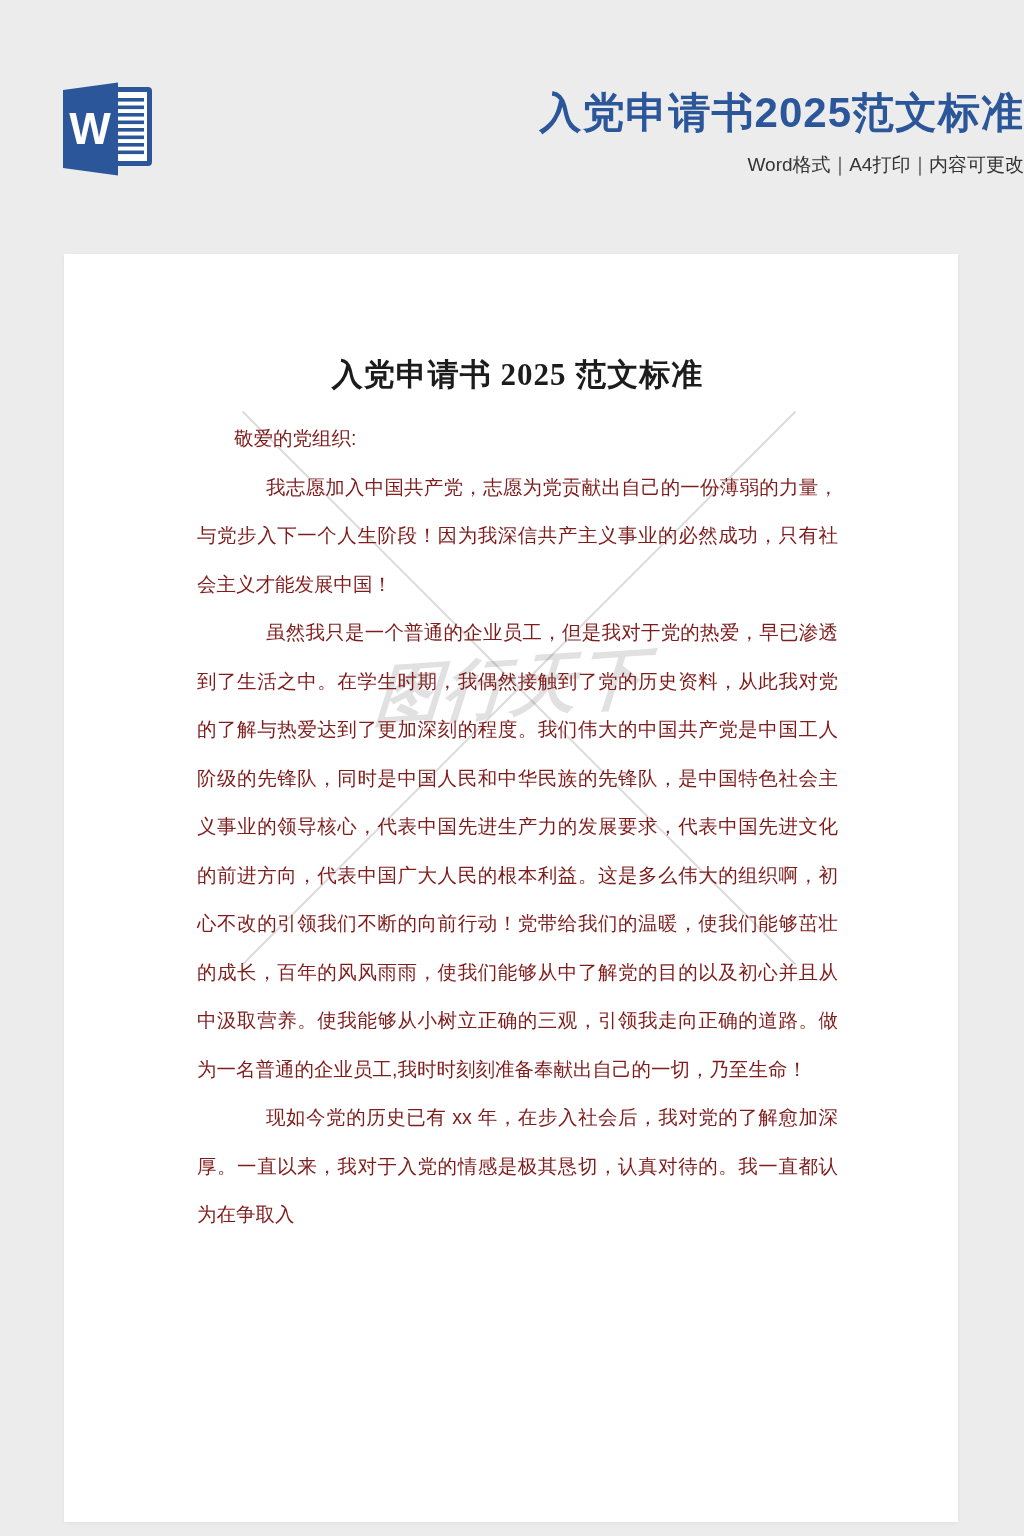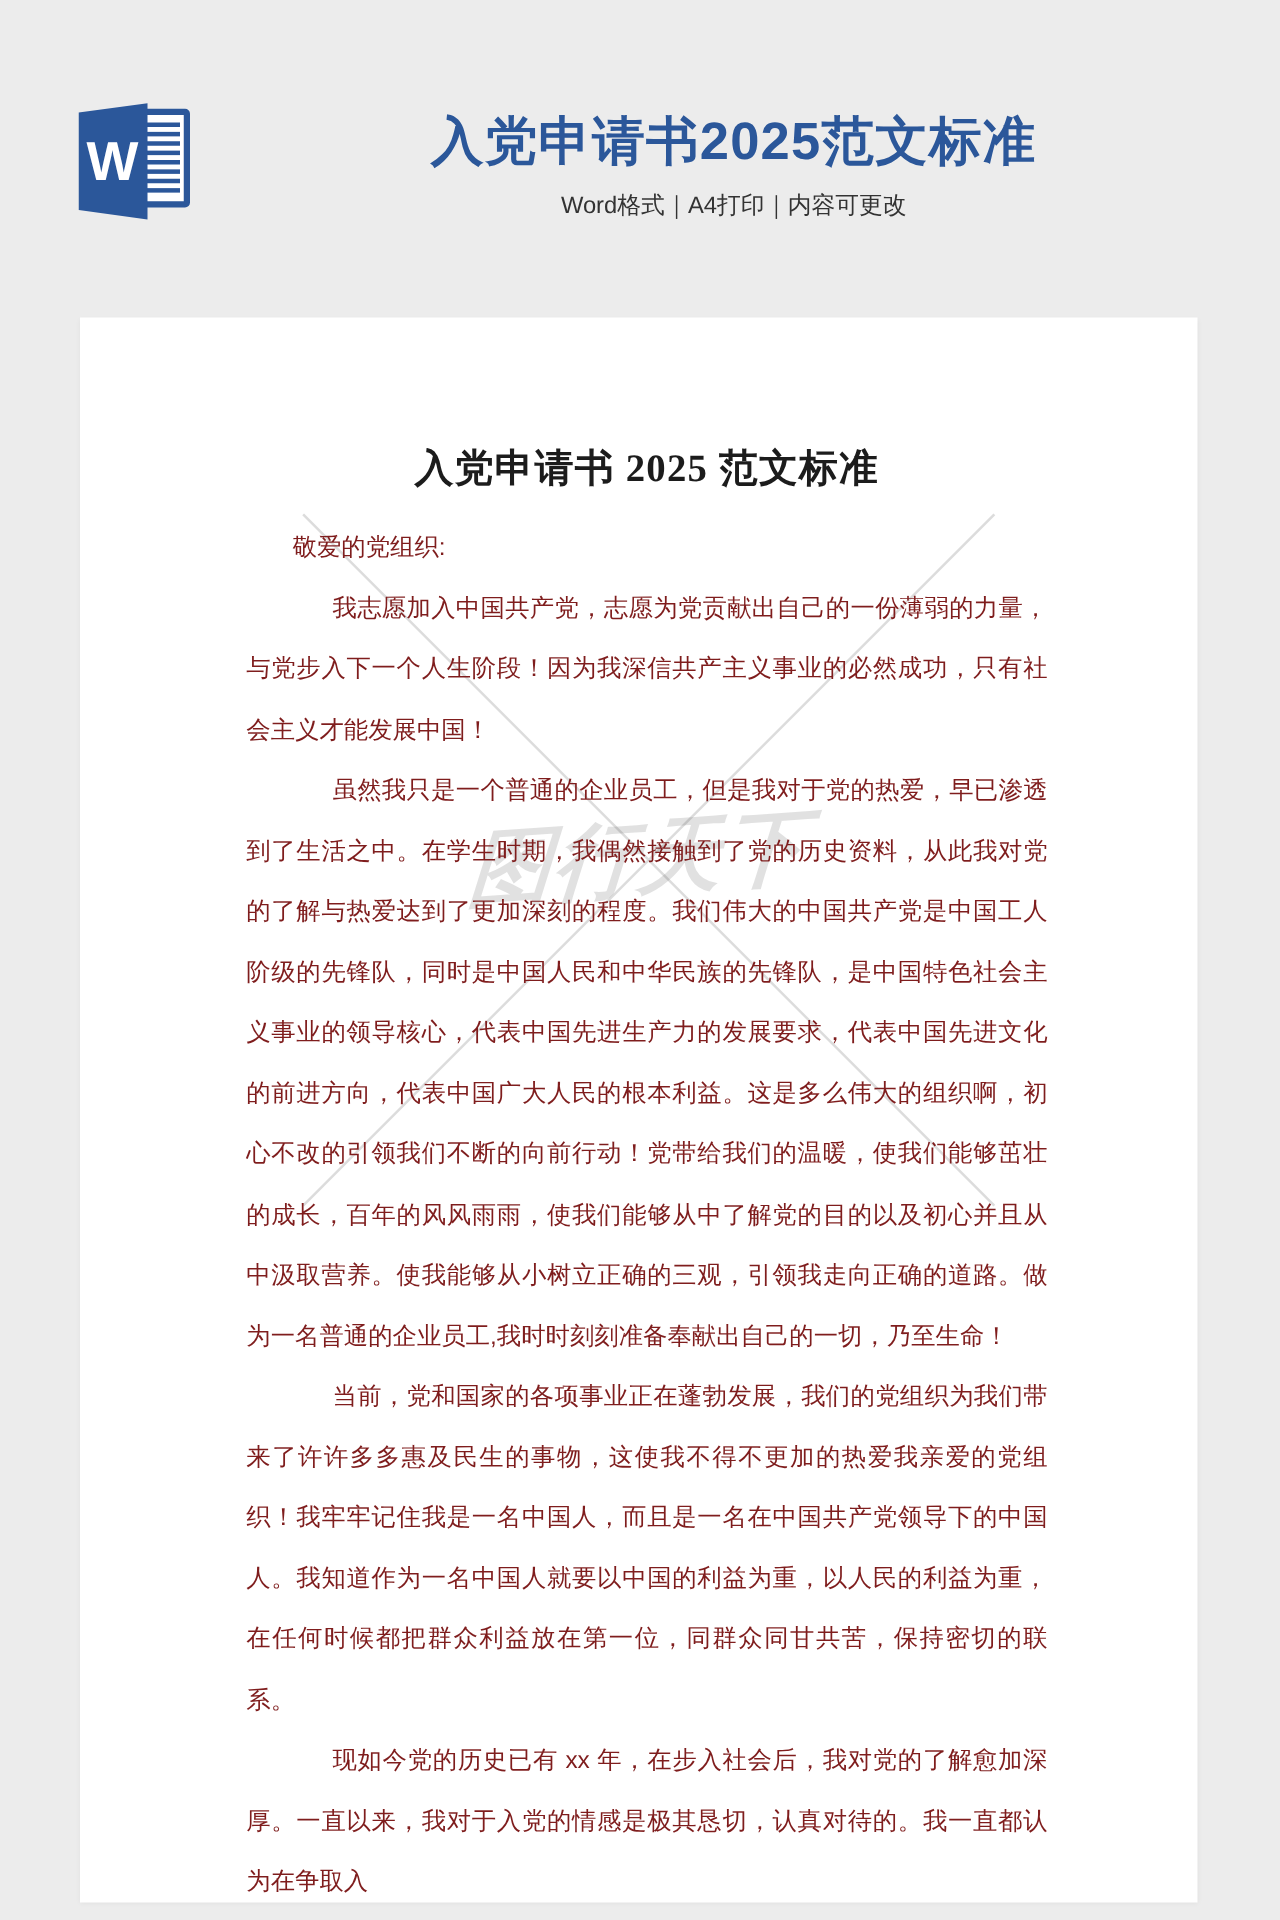--- a/index.html
+++ b/index.html
@@ -24,21 +24,21 @@
     left: 62px;
     top: 82px;
     width: 90px;
     height: 94px;
   }
   .header-text {
     position: absolute;
     left: 150px;
     right: 0;
     top: 88px;
-    text-align: center;
+    text-align: right;
   }
   .header-title {
     margin: 0;
     font-size: 42px;
     line-height: 50px;
     font-weight: 700;
     color: #2b579a;
     letter-spacing: 1px;
   }
   .header-subtitle {
@@ -147,16 +147,15 @@
   <div class="wm-line wm-line-a"></div>
   <div class="wm-line wm-line-b"></div>
   <div class="wm-text">图行天下</div>
 
   <h2 class="doc-title">入党申请书 2025 范文标准</h2>
 
   <div class="doc-body">
     <p class="salutation">敬爱的党组织:</p>
     <p class="para">我志愿加入中国共产党，志愿为党贡献出自己的一份薄弱的力量，与党步入下一个人生阶段！因为我深信共产主义事业的必然成功，只有社会主义才能发展中国！</p>
     <p class="para">虽然我只是一个普通的企业员工，但是我对于党的热爱，早已渗透到了生活之中。在学生时期，我偶然接触到了党的历史资料，从此我对党的了解与热爱达到了更加深刻的程度。我们伟大的中国共产党是中国工人阶级的先锋队，同时是中国人民和中华民族的先锋队，是中国特色社会主义事业的领导核心，代表中国先进生产力的发展要求，代表中国先进文化的前进方向，代表中国广大人民的根本利益。这是多么伟大的组织啊，初心不改的引领我们不断的向前行动！党带给我们的温暖，使我们能够茁壮的成长，百年的风风雨雨，使我们能够从中了解党的目的以及初心并且从中汲取营养。使我能够从小树立正确的三观，引领我走向正确的道路。做为一名普通的企业员工,我时时刻刻准备奉献出自己的一切，乃至生命！</p>
-    <p class="para">当前，党和国家的各项事业正在蓬勃发展，我们的党组织为我们带来了许许多多惠及民生的事物，这使我不得不更加的热爱我亲爱的党组织！我牢牢记住我是一名中国人，而且是一名在中国共产党领导下的中国人。我知道作为一名中国人就要以中国的利益为重，以人民的利益为重，在任何时候都把群众利益放在第一位，同群众同甘共苦，保持密切的联系。</p>
     <p class="para">现如今党的历史已有 xx 年，在步入社会后，我对党的了解愈加深厚。一直以来，我对于入党的情感是极其恳切，认真对待的。我一直都认为在争取入</p>
   </div>
 </div>
 
 </body></html>

